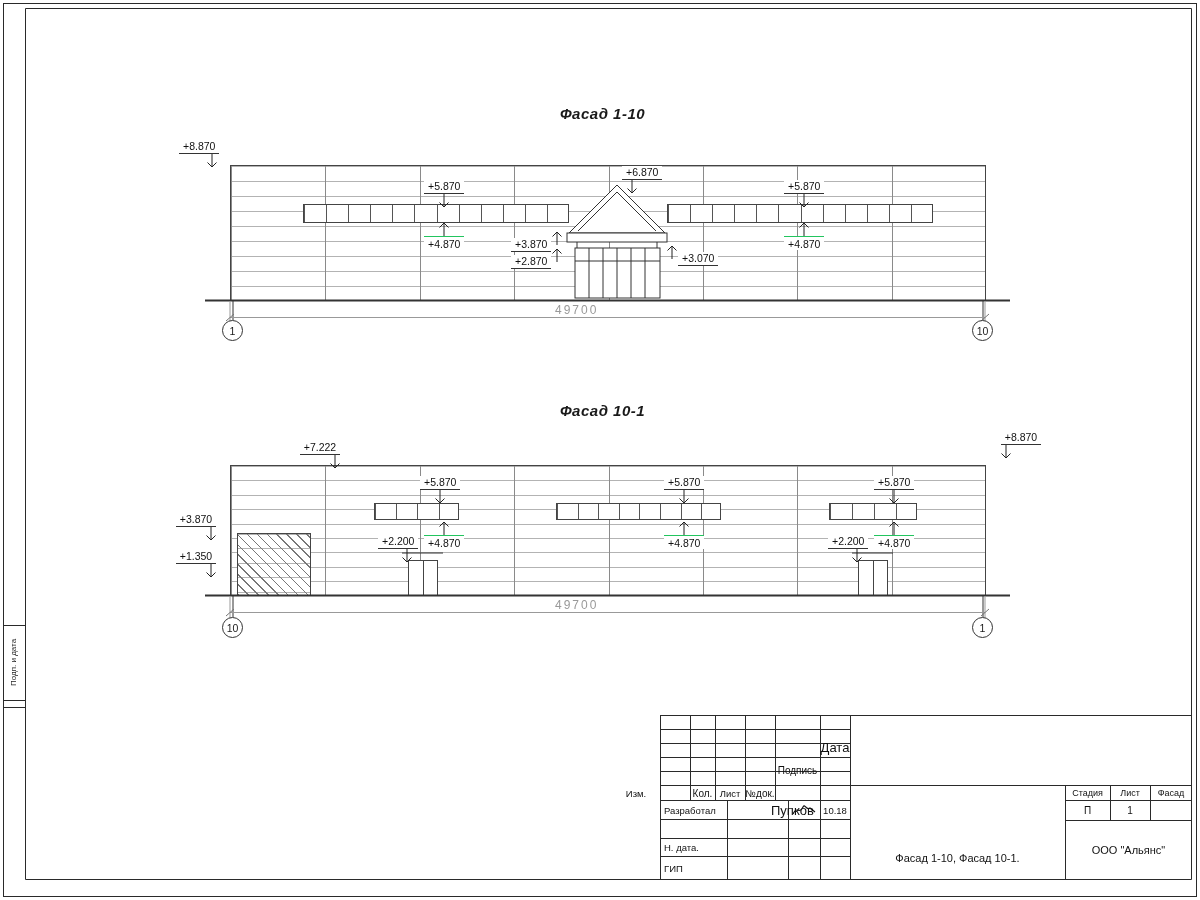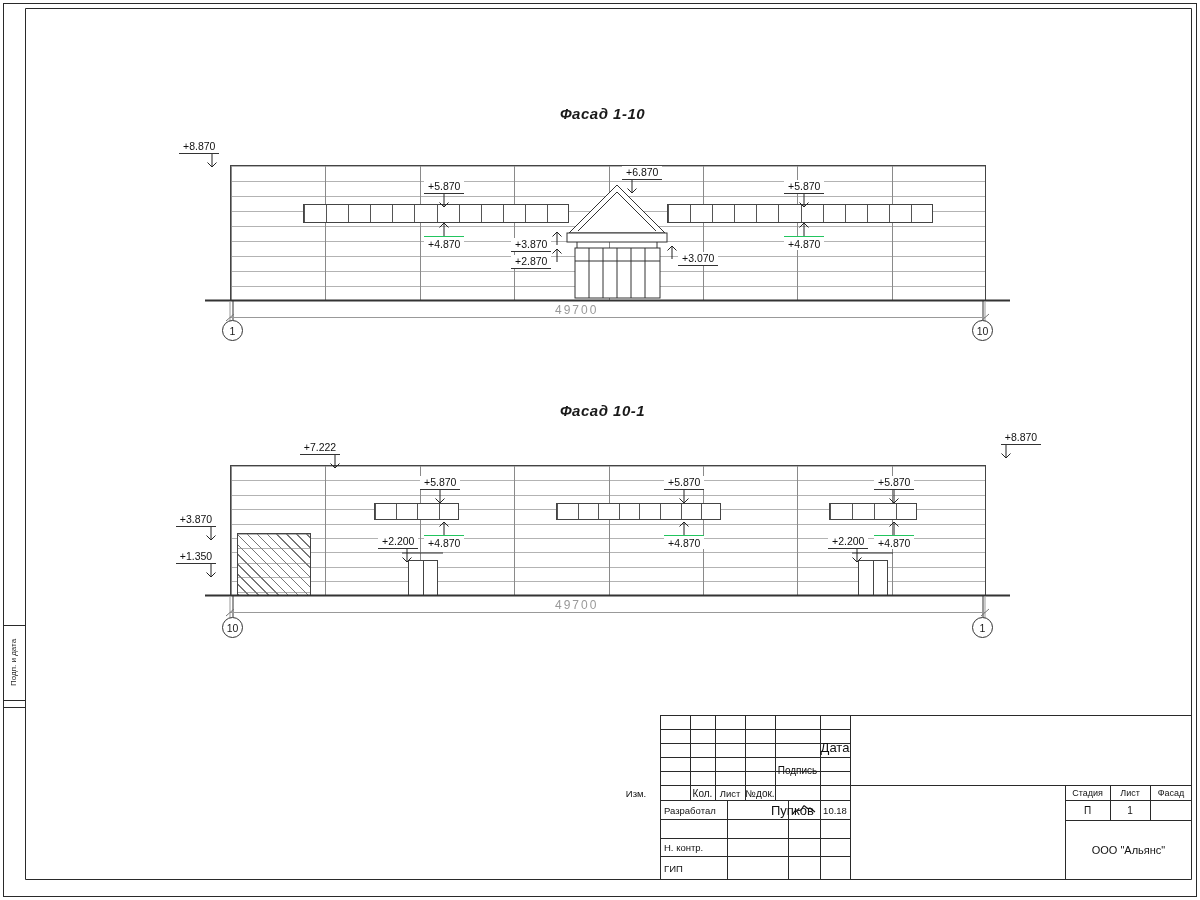--- a/index.html
+++ b/index.html
@@ -280,23 +280,24 @@
   <div class="tbt" style="left:621px;top:786px;width:30px;height:14px;font-size:9.5px">Изм.</div>
   <div class="tbt" style="left:690px;top:786px;width:25px;height:14px;font-size:10px">Кол.</div>
   <div class="tbt" style="left:715px;top:786px;width:30px;height:14px;font-size:9.5px">Лист</div>
   <div class="tbt" style="left:745px;top:786px;width:30px;height:14px;font-size:10px">№док.</div>
   <div class="tbt" style="left:775px;top:763px;width:45px;height:14px;font-size:10px">Подпись</div>
   <div class="tbt" style="left:820px;top:740px;width:30px;height:14px;font-size:13px">Дата</div>
 
   <div class="tbt l" style="left:661px;top:801px;width:66px;height:18px;font-size:9.5px">Разработал</div>
   <div class="tbt l" style="left:768px;top:801px;width:81px;height:18px;font-size:13px">Пупков</div>
   <div class="tbt" style="left:820px;top:801px;width:30px;height:18px;font-size:9.5px">10.18</div>
-  <div class="tbt l" style="left:661px;top:839px;width:66px;height:17px;font-size:9.5px">Н. контр.</div>
+  <div class="tbt l" style="left:661px;top:839px;width:66px;height:17px;font-size:9.5px">Н. дата.</div>
   <div class="tbt l" style="left:661px;top:857px;width:66px;height:22px;font-size:9.5px">ГИП</div>
 
+  <div class="tbt" style="left:850px;top:836px;width:215px;height:44px;font-size:11px">Фасад 1-10, Фасад 10-1.</div>
   <div class="tbt" style="left:1065px;top:820px;width:127px;height:60px;font-size:11px">ООО "Альянс"</div>
 
   <div class="tbt" style="left:1065px;top:786px;width:45px;height:14px;font-size:9px">Стадия</div>
   <div class="tbt" style="left:1110px;top:786px;width:40px;height:14px;font-size:9px">Лист</div>
   <div class="tbt" style="left:1150px;top:786px;width:42px;height:14px;font-size:9px">Фасад</div>
   <div class="tbt" style="left:1065px;top:801px;width:45px;height:18px;font-size:10px">П</div>
   <div class="tbt" style="left:1110px;top:801px;width:40px;height:18px;font-size:10px">1</div>
 
   <svg class="sig" width="28" height="16" viewBox="0 0 28 16">
     <path d="M3 12 C7 3 9 13 13 5 C15 1 16 9 20 6 L25 10" stroke="#111" stroke-width="1.2" fill="none"></path>

